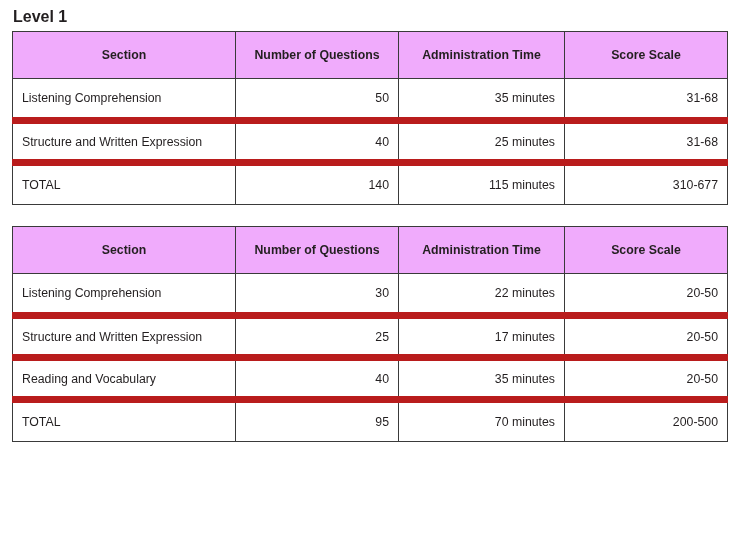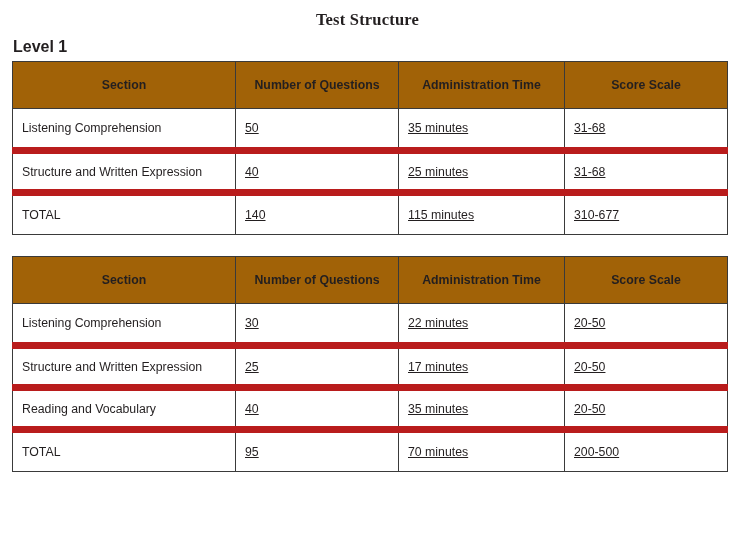--- a/index.html
+++ b/index.html
@@ -47,21 +47,21 @@
     table-layout: fixed;
     border: 1.3px solid #3a3a3a;
     background: #ffffff;
   }
   table.structure col.c-section   { width: 223px; }
   table.structure col.c-questions { width: 163px; }
   table.structure col.c-time      { width: 166px; }
   table.structure col.c-scale     { width: 163px; }
 
   table.structure thead th {
-    background: #a16207;
+    background: #f0abfc;
     border-right: 1.3px solid #3a3a3a;
     border-bottom: 1.3px solid #3a3a3a;
     font-size: 12.3px;
     font-weight: bold;
     color: #231f20;
     text-align: center;
     height: 42px;
     padding: 16px 6px;
     box-sizing: border-box;
   }
@@ -75,37 +75,36 @@
     height: 42px;
     padding: 0 9px;
     box-sizing: border-box;
   }
   table.structure tbody td:last-child { border-right: none; }
   table.structure tbody tr:last-child td { border-bottom: none; }
 
   td.cell-section { text-align: left; }
   td.cell-num,
   td.cell-time,
-  td.cell-scale { text-align: left; text-decoration: underline; }
+  td.cell-scale { text-align: right; }
 
   tr.total-row td {
     border-top: 2px solid #14532d;
   }
   tr.total-row td.cell-section { text-align: left; }
 
   .gap-between { height: 16px; }
   .gap-title { height: 8px; }
   .gap-label { height: 5px; }
 </style>
 </head>
 <body>
 
 <div class="page">
 
-  <h1 class="page-title">Test Structure</h1>
 
   <div class="gap-title"></div>
 
   <div class="level-label">Level 1</div>
   <div class="gap-label"></div>
 
   <div class="table-wrap">
     <table class="structure">
       <colgroup>
         <col class="c-section">

